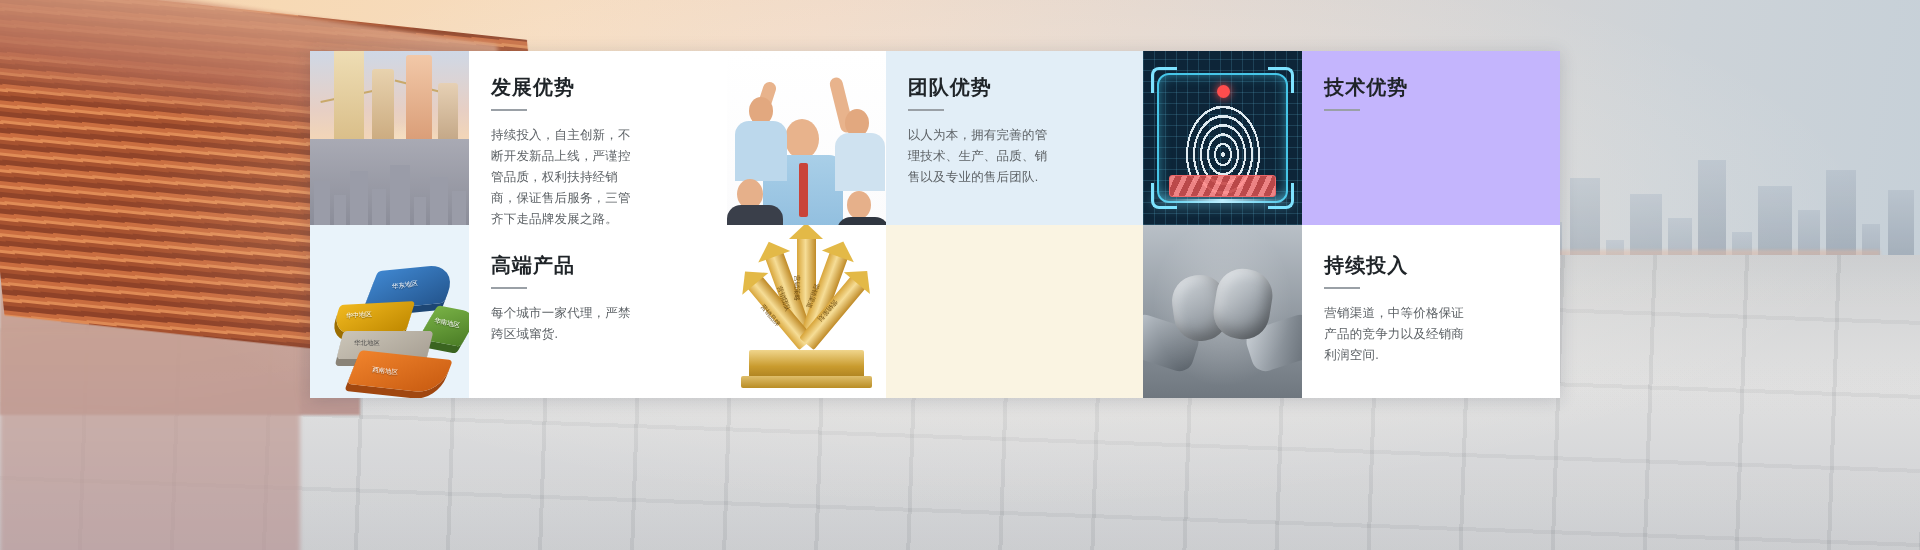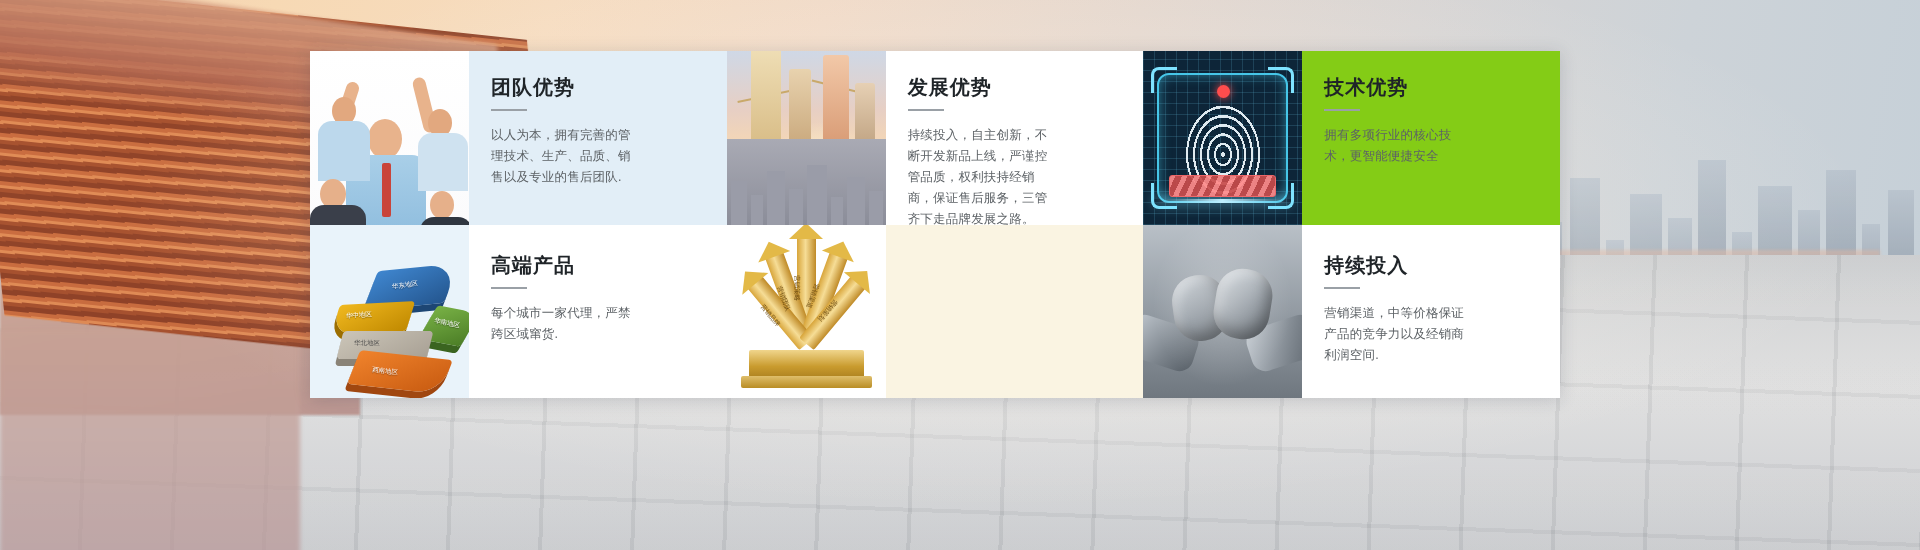--- a/index.html
+++ b/index.html
@@ -93,21 +93,21 @@
   .c-rule{ width:36px; height:2px; background:#9aa0a6; margin:12px 0 14px; }
   .c-desc{
     font-size:12.5px; line-height:21px; color:#5d6266; letter-spacing:.2px;
     max-width:150px;
   }
 
   
   .bg-blue { background:#e2eef7; }
   .bg-white{ background:#ffffff; }
   .bg-cream{ background:#faf4e2; }
-  .bg-pale { background:#84cc16; }
+  .bg-pale { background:#c4b5fd; }
 
   
   .ill-team{ background:#fdfdfd; }
   .ill-team .sky{ position:absolute; inset:0; background:linear-gradient(180deg,#ffffff,#fbfbfc); }
   .ill-team i{ position:absolute; display:block; }
   .p-head{ border-radius:50%; }
   .p-body{ border-radius:14px 14px 0 0; }
 
   
   .ill-city{
@@ -243,44 +243,20 @@
   <div class="bg-ground"></div>
   <div class="bg-leftwall"></div>
   <div class="bg-leftwall2"></div>
   <div class="bg-canopy"></div>
   <div class="bg-canopy-shade"></div>
   <div class="bg-veil"></div>
 </div>
 
 <div id="grid">
 
-  <div class="cell bg-blue">
-    <div class="pane-img ill-team">
-      <div class="sky"></div>
-      <i class="p-head" style="left:58px;top:68px;width:34px;height:40px;background:#e8b38c;"></i>
-      <i class="p-body" style="left:36px;top:104px;width:80px;height:90px;background:linear-gradient(180deg,#a9cfe8,#8cbbdd);"></i>
-      <i style="left:72px;top:112px;width:9px;height:54px;background:#c9443a;border-radius:2px;"></i>
-      <i style="left:30px;top:30px;width:13px;height:52px;background:#e8b38c;border-radius:7px;transform:rotate(18deg);"></i>
-      <i style="left:108px;top:26px;width:13px;height:56px;background:#e8b38c;border-radius:7px;transform:rotate(-14deg);"></i>
-      <i class="p-head" style="left:22px;top:46px;width:24px;height:28px;background:#e2a87f;"></i>
-      <i class="p-body" style="left:8px;top:70px;width:52px;height:60px;background:#bcd8ec;"></i>
-      <i class="p-head" style="left:118px;top:58px;width:24px;height:28px;background:#e2a87f;"></i>
-      <i class="p-body" style="left:108px;top:82px;width:50px;height:58px;background:#cfe2f0;"></i>
-      <i class="p-head" style="left:10px;top:128px;width:26px;height:30px;background:#e6b08a;"></i>
-      <i class="p-body" style="left:0px;top:154px;width:56px;height:46px;background:#3a3f4a;"></i>
-      <i class="p-head" style="left:120px;top:140px;width:24px;height:28px;background:#e6b08a;"></i>
-      <i class="p-body" style="left:110px;top:166px;width:52px;height:40px;background:#2f3640;"></i>
-    </div>
-    <div class="pane-txt">
-      <div class="c-title">团队优势</div>
-      <div class="c-rule"></div>
-      <div class="c-desc">以人为本，拥有完善的管理技术、生产、品质、销售以及专业的售后团队.</div>
-    </div>
-  </div>
-
   <div class="cell bg-white">
     <div class="pane-img ill-city">
       <div class="sun"></div>
       <div class="crane" style="left:28px;top:36px;width:2px;height:84px;"></div>
       <div class="crane" style="left:10px;top:44px;width:58px;height:2px;transform:rotate(-12deg);"></div>
       <div class="crane" style="left:106px;top:30px;width:2px;height:90px;"></div>
       <div class="crane" style="left:84px;top:36px;width:62px;height:2px;transform:rotate(14deg);"></div>
       <div class="tower" style="left:24px;width:30px;height:104px;background:linear-gradient(180deg,#f0e0b8,#d8bc86);"></div>
       <div class="tower" style="left:62px;width:22px;height:78px;background:linear-gradient(180deg,#e8d2ae,#c9a87c);"></div>
       <div class="tower" style="left:96px;width:26px;height:92px;background:linear-gradient(180deg,#f2c8a8,#d89a74);"></div>
@@ -296,37 +272,60 @@
         <b style="left:142px;width:14px;height:34px;"></b>
       </div>
     </div>
     <div class="pane-txt">
       <div class="c-title">发展优势</div>
       <div class="c-rule"></div>
       <div class="c-desc">持续投入，自主创新，不断开发新品上线，严谨控管品质，权利扶持经销商，保证售后服务，三管齐下走品牌发展之路。</div>
     </div>
   </div>
 
+  <div class="cell bg-blue">
+    <div class="pane-img ill-team">
+      <div class="sky"></div>
+      <i class="p-head" style="left:58px;top:68px;width:34px;height:40px;background:#e8b38c;"></i>
+      <i class="p-body" style="left:36px;top:104px;width:80px;height:90px;background:linear-gradient(180deg,#a9cfe8,#8cbbdd);"></i>
+      <i style="left:72px;top:112px;width:9px;height:54px;background:#c9443a;border-radius:2px;"></i>
+      <i style="left:30px;top:30px;width:13px;height:52px;background:#e8b38c;border-radius:7px;transform:rotate(18deg);"></i>
+      <i style="left:108px;top:26px;width:13px;height:56px;background:#e8b38c;border-radius:7px;transform:rotate(-14deg);"></i>
+      <i class="p-head" style="left:22px;top:46px;width:24px;height:28px;background:#e2a87f;"></i>
+      <i class="p-body" style="left:8px;top:70px;width:52px;height:60px;background:#bcd8ec;"></i>
+      <i class="p-head" style="left:118px;top:58px;width:24px;height:28px;background:#e2a87f;"></i>
+      <i class="p-body" style="left:108px;top:82px;width:50px;height:58px;background:#cfe2f0;"></i>
+      <i class="p-head" style="left:10px;top:128px;width:26px;height:30px;background:#e6b08a;"></i>
+      <i class="p-body" style="left:0px;top:154px;width:56px;height:46px;background:#3a3f4a;"></i>
+      <i class="p-head" style="left:120px;top:140px;width:24px;height:28px;background:#e6b08a;"></i>
+      <i class="p-body" style="left:110px;top:166px;width:52px;height:40px;background:#2f3640;"></i>
+    </div>
+    <div class="pane-txt">
+      <div class="c-title">团队优势</div>
+      <div class="c-rule"></div>
+      <div class="c-desc">以人为本，拥有完善的管理技术、生产、品质、销售以及专业的售后团队.</div>
+    </div>
+  </div>
+
   <div class="cell bg-pale">
     <div class="pane-img ill-fp">
       <div class="grid-lines"></div>
       <div class="frame"></div>
       <div class="corner" style="left:8px;top:16px;border-right:none;border-bottom:none;border-radius:8px 0 0 0;"></div>
       <div class="corner" style="right:8px;top:16px;border-left:none;border-bottom:none;border-radius:0 8px 0 0;"></div>
       <div class="corner" style="left:8px;bottom:16px;border-right:none;border-top:none;border-radius:0 0 0 8px;"></div>
       <div class="corner" style="right:8px;bottom:16px;border-left:none;border-top:none;border-radius:0 0 8px 0;"></div>
       <div class="dot"></div>
       <div class="print"></div>
       <div class="scanbar"></div>
       <div class="chev"></div>
     </div>
     <div class="pane-txt">
       <div class="c-title">技术优势</div>
       <div class="c-rule"></div>
-      <div class="c-desc">拥有多项行业的核心技术，更智能便捷安全</div>
     </div>
   </div>
 
   <div class="cell bg-white">
     <div class="pane-img ill-pie">
       <div class="slice" style="left:62px;top:42px;width:78px;height:40px;background:linear-gradient(150deg,#3f86cf,#24568f);transform:skewX(-26deg) rotate(-6deg);border-radius:4px 30px 4px 4px;box-shadow:0 7px 0 #1d4674;"></div>
       <div class="pie-lbl" style="left:82px;top:56px;transform:rotate(-8deg);">华东地区</div>
 
       <div class="slice" style="left:116px;top:84px;width:46px;height:34px;background:linear-gradient(150deg,#79b246,#4b7d26);transform:skewX(-22deg) rotate(10deg);border-radius:4px 18px 4px 4px;box-shadow:0 7px 0 #3a6420;"></div>
       <div class="pie-lbl" style="left:124px;top:94px;transform:rotate(12deg);">华南地区</div>

